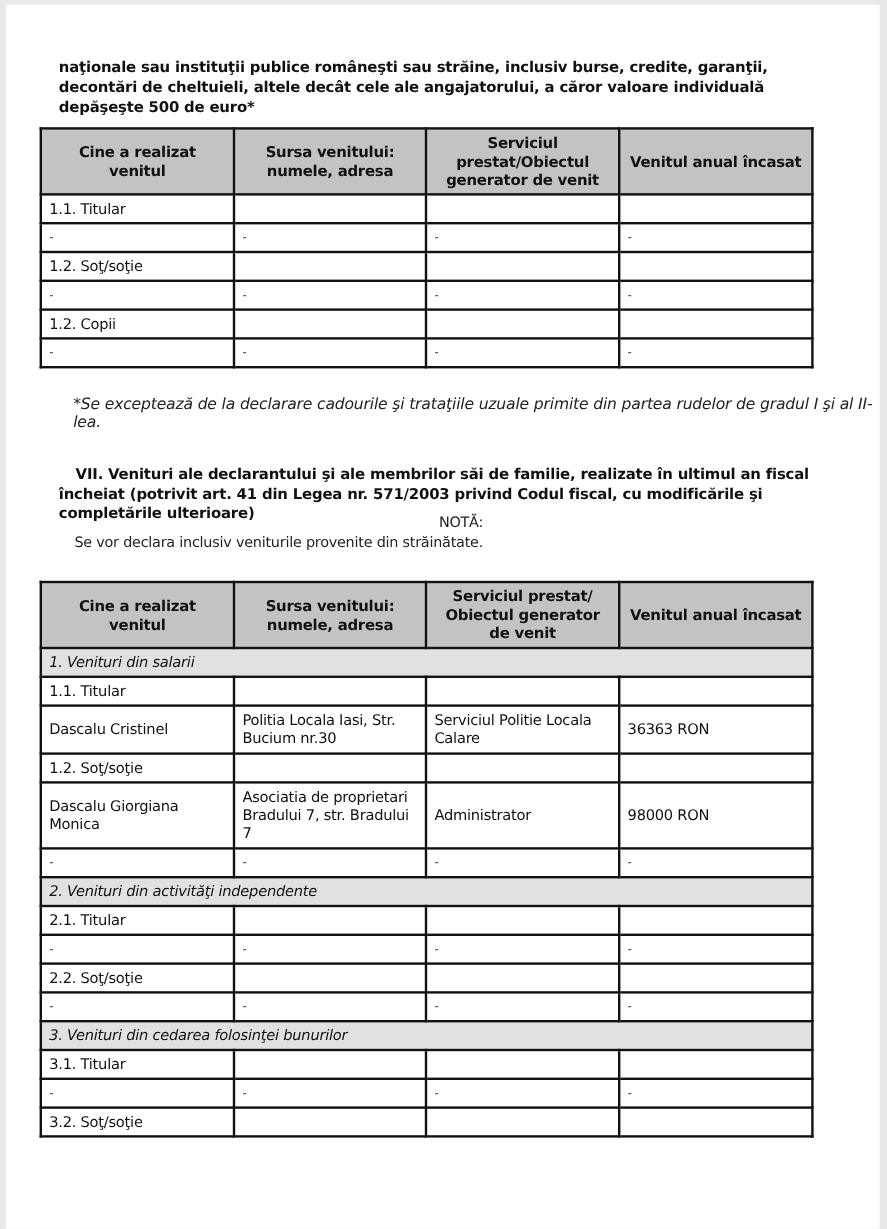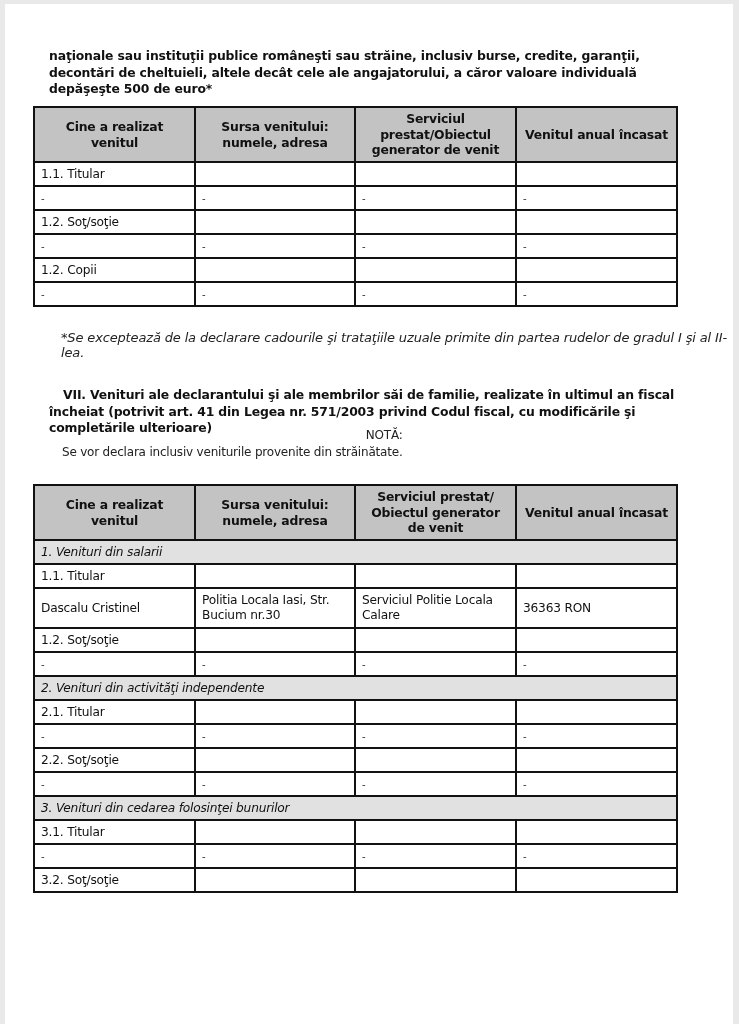--- a/index.html
+++ b/index.html
@@ -161,20 +161,26 @@
         <td>Politia Locala Iasi, Str. Bucium nr.30</td>
         <td>Serviciul Politie Locala Calare</td>
         <td>36363 RON</td>
       </tr>
       <tr>
         <td>1.2. Soţ/soţie</td>
         <td></td>
         <td></td>
         <td></td>
       </tr>
+      <tr class="taller">
+        <td>Dascalu Giorgiana Monica</td>
+        <td>Asociatia de proprietari Bradului 7, str. Bradului 7</td>
+        <td>Administrator</td>
+        <td>98000 RON</td>
+      </tr>
       <tr class="dash">
         <td>-</td>
         <td>-</td>
         <td>-</td>
         <td>-</td>
       </tr>
 
       <tr class="section">
         <td colspan="4">2. Venituri din activităţi independente</td>
       </tr>

